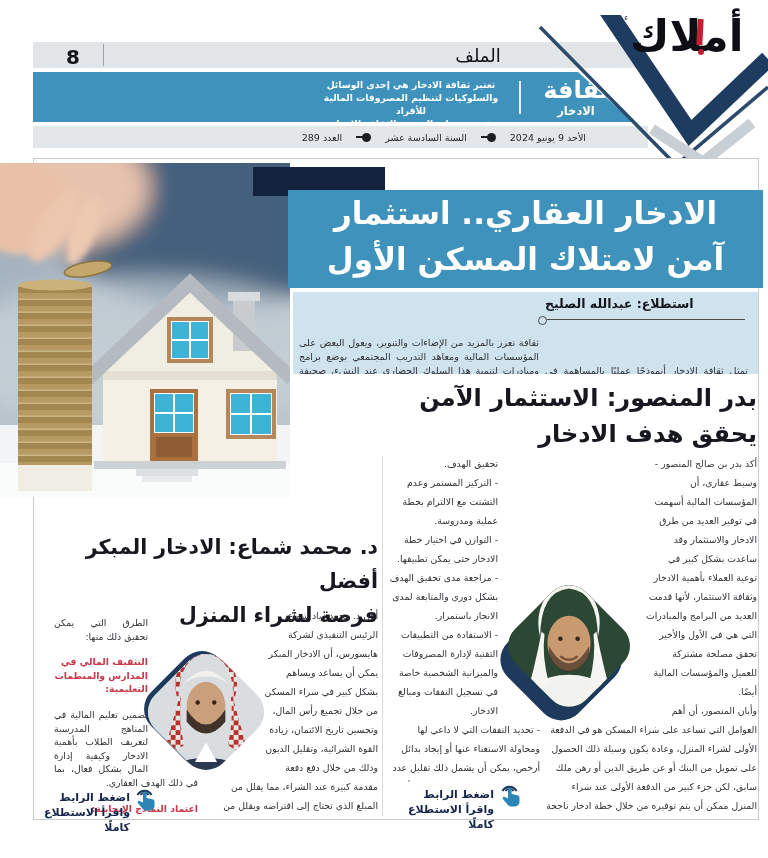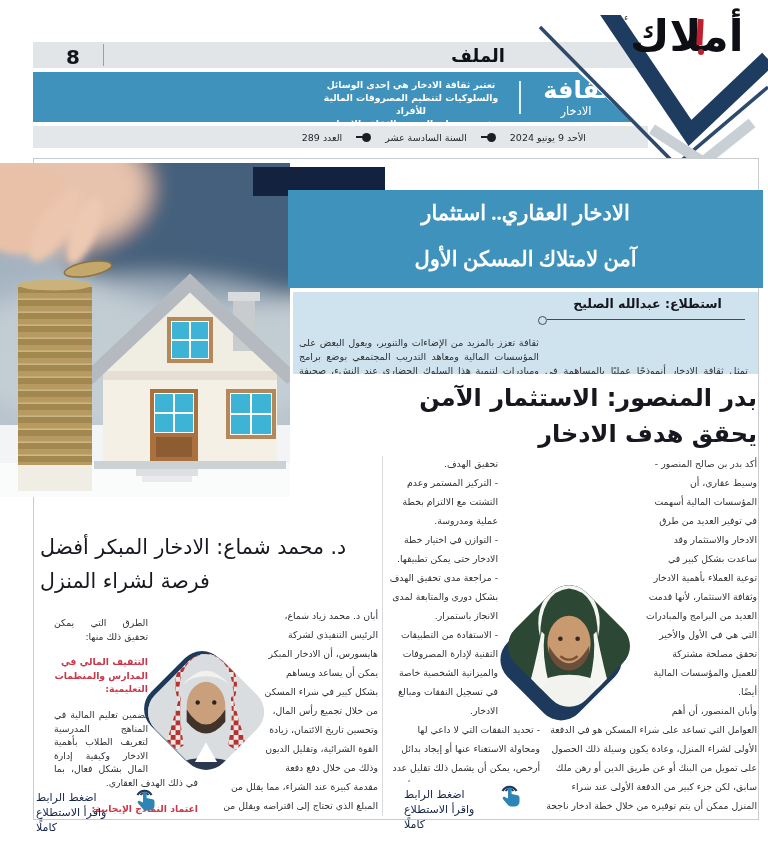--- a/index.html
+++ b/index.html
@@ -6,81 +6,81 @@
   body{font-family:"DejaVu Sans","Liberation Sans",sans-serif;}
   #page{position:relative;width:768px;height:858px;background:#ffffff;overflow:hidden;direction:rtl;}
   .abs{position:absolute;}
   .flow{white-space:pre-line;text-align:justify;font-size:9.3px;line-height:13.6px;color:#2f3035;margin-top:40px;}
   .col{overflow:hidden;}
   
   .bar-molaf{left:33px;top:42px;width:615px;height:26px;background:#e2e5e8;
              clip-path:polygon(0 0,586px 0,612px 100%,0 100%);}
   .pageno{left:55px;top:45px;width:36px;text-align:center;font-size:20px;font-weight:bold;color:#15161c;}
   .pagesep{left:103px;top:44px;width:1px;height:22px;background:#9aa0a5;}
-  .molaf{left:448px;top:45px;width:60px;text-align:center;font-size:18px;font-weight:bold;color:#101116;}
+  .molaf{left:448px;top:45px;width:60px;text-align:center;font-size:18px;font-weight:normal;color:#101116;}
   .banner{left:33px;top:72px;width:600px;height:50px;background:#3f92bc;
           clip-path:polygon(0 0,545px 0,600px 100%,0 100%);}
   .banner-title{left:493px;top:5px;width:100px;text-align:center;color:#fff;}
   .banner-title .t1{font-size:24px;font-weight:bold;line-height:26px;}
-  .banner-title .t2{font-size:11.5px;margin-top:1px;}
+  .banner-title .t2{font-size:11.5px;margin-top:1px;font-weight:bold;}
   .banner-vline{left:486px;top:9px;width:1.5px;height:33px;background:rgba(255,255,255,.85);}
   .banner-p{top:6px;color:#fff;font-size:9.2px;line-height:13px;white-space:pre-line;text-align:center;font-weight:bold;}
   .banner-p.r{left:285px;width:186px;}
   .banner-p.l{left:22px;width:260px;}
   .datebar{left:33px;top:126px;width:615px;height:22px;background:#e4e7ea;display:flex;align-items:center;
            padding-right:62px;box-sizing:border-box;gap:14px;font-size:9.5px;color:#25262b;}
   .dsep{position:relative;width:15px;height:9px;flex:0 0 auto;}
   .dsep::before{content:'';position:absolute;right:0;top:0;width:9px;height:9px;border-radius:50%;background:#1d1e23;}
   .dsep::after{content:'';position:absolute;left:0;top:3.5px;width:7px;height:2px;background:#1d1e23;}
   
   .logo-text{left:630px;top:10px;width:138px;font-size:43px;font-weight:bold;color:#0e0f14;line-height:52px;text-align:left;}
   .logo-red{left:697px;top:19px;width:6px;height:26px;background:#c01f2f;transform:rotate(3deg);}
   .logo-red-dot{left:698px;top:49px;width:6px;height:6px;border-radius:50%;background:#c01f2f;}
   .logo-tm{left:624px;top:12px;font-size:9px;color:#333;}
   
   .frame{left:33px;top:158px;width:724px;height:660px;border:1px solid #c8ccce;background:#fff;}
   .hero{left:0;top:163px;width:290px;height:334px;}
   .kicker{left:450px;top:160px;width:300px;text-align:right;font-size:15px;font-weight:bold;color:#1b1c26;}
   .kicker-deco{left:253px;top:167px;width:132px;height:29px;background:#13233f;}
   .headline{left:288px;top:190px;width:475px;height:98px;background:#3f92bc;color:#fff;text-align:center;}
-  .headline .h1,.headline .h2{font-size:21px;font-weight:bold;line-height:46px;font-family:Liberation Serif, serif;}
+  .headline .h1,.headline .h2{font-size:31px;font-weight:bold;line-height:46px;}
   .intro{left:293px;top:292px;width:465px;height:82px;background:#cfe3ee;overflow:hidden;}
-  .byline{position:absolute;left:252px;top:4px;width:205px;text-align:center;font-size:12.5px;font-weight:bold;color:#14151c;}
+  .byline{position:absolute;left:252px;top:4px;width:205px;text-align:left;font-size:12.5px;font-weight:bold;color:#14151c;}
   .byline-rule{position:absolute;left:254px;top:27px;width:198px;border-top:1px solid #4a4a4a;}
   .byline-circle{position:absolute;left:245px;top:23.5px;width:7px;height:7px;border:1px solid #4a4a4a;border-radius:50%;background:#cfe3ee;}
   .intro-r{position:absolute;left:252px;top:32px;width:203px;font-size:9.6px;line-height:14px;}
   .intro-l{position:absolute;left:6px;top:4px;width:240px;font-size:9.6px;line-height:14px;}
   
   .badr-head{left:390px;top:380px;width:367px;text-align:right;font-size:24px;font-weight:bold;line-height:36px;color:#17181f;}
   .badr-col-r{left:545px;top:452px;width:212px;height:364px;}
   .badr-col-l{left:388px;top:452px;width:152px;height:330px;}
   .sp{display:block;}
   .sp-badr-r{float:left;width:100px;height:126px;margin-top:126px;}
   .sp-badr-l{float:right;width:42px;height:126px;margin-top:126px;}
   .sp-sham-r{float:left;width:48px;height:114px;margin-top:48px;}
   .sp-sham-l{float:right;width:62px;height:114px;margin-top:48px;}
   .divider-v{left:382px;top:456px;width:1px;height:360px;background:#d8dbde;}
-  .sham-head{left:40px;top:530px;width:338px;text-align:left;font-size:20.5px;font-weight:normal;line-height:34px;color:#17181f;}
+  .sham-head{left:40px;top:530px;width:338px;text-align:right;font-size:20.5px;font-weight:bold;line-height:34px;color:#17181f;}
   .sham-col-r{left:215px;top:604px;width:163px;height:212px;}
   .sham-col-l{left:42px;top:604px;width:168px;height:214px;}
   .sham-col-l p{margin:12px;}
   .red-sub{color:#c9384a;font-weight:bold;font-size:9.3px;line-height:13.6px;text-align:right;}
   
   .portrait{pointer-events:none;}
   .diamond-back{position:absolute;border-radius:24px;background:#1d3a5c;}
   .diamond{position:absolute;border-radius:24px;overflow:hidden;transform:rotate(45deg);}
   .diamond svg{position:absolute;left:-22%;top:-22%;width:144%;height:144%;transform:rotate(-45deg);}
   .badr-photo{left:500px;top:580px;width:138px;height:132px;}
   .badr-photo .diamond-back{left:14px;top:24px;width:100px;height:100px;transform:rotate(45deg) translate(2px,6px);}
   .badr-photo .diamond{left:19px;top:16px;width:100px;height:100px;background:#2c4733;}
   .sham-photo{left:150px;top:655px;width:112px;height:114px;}
   .sham-photo .diamond-back{left:4px;top:6px;width:96px;height:96px;transform:rotate(45deg);}
   .sham-photo .diamond{left:8px;top:9px;width:96px;height:96px;background:#d9dde0;}
   
-  .cta-text{text-align:left;font-size:11px;font-weight:normal;line-height:15px;color:#15264a;cursor:pointer;}
+  .cta-text{text-align:right;font-size:11px;font-weight:bold;line-height:15px;color:#15264a;cursor:pointer;}
   .cta-icon{cursor:pointer;}
   .cta-mid-icon{left:495px;top:782px;width:29px;height:29px;}
   .cta-mid-text{left:404px;top:787px;width:90px;}
   .cta-left-icon{left:130px;top:786px;width:29px;height:29px;}
   .cta-left-text{left:36px;top:790px;width:94px;}
 </style>
 </head>
 <body>
 
 <div id="page">

